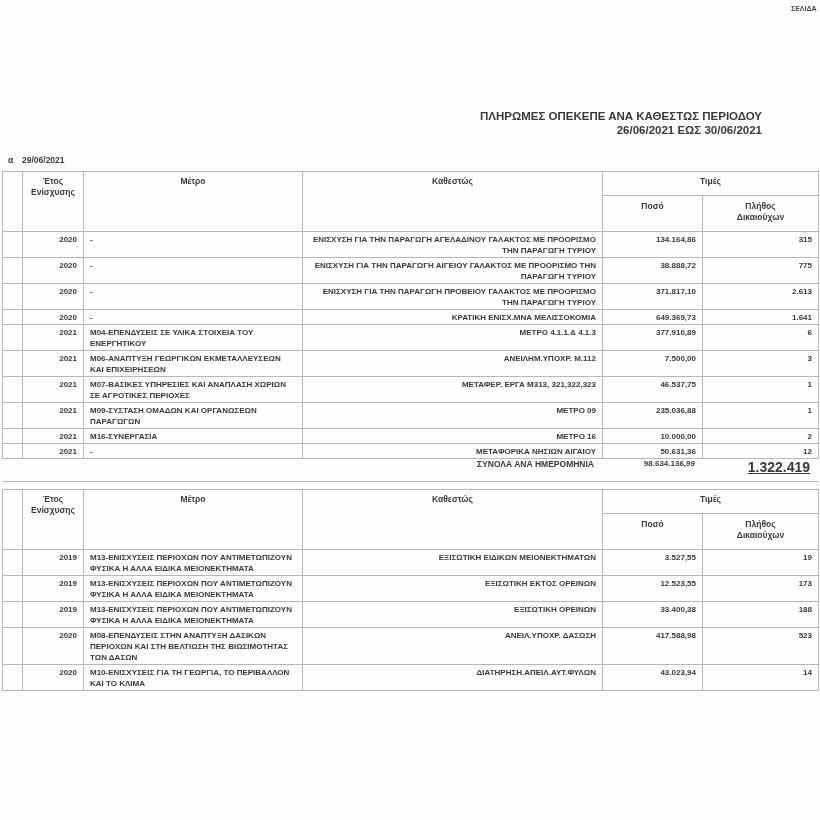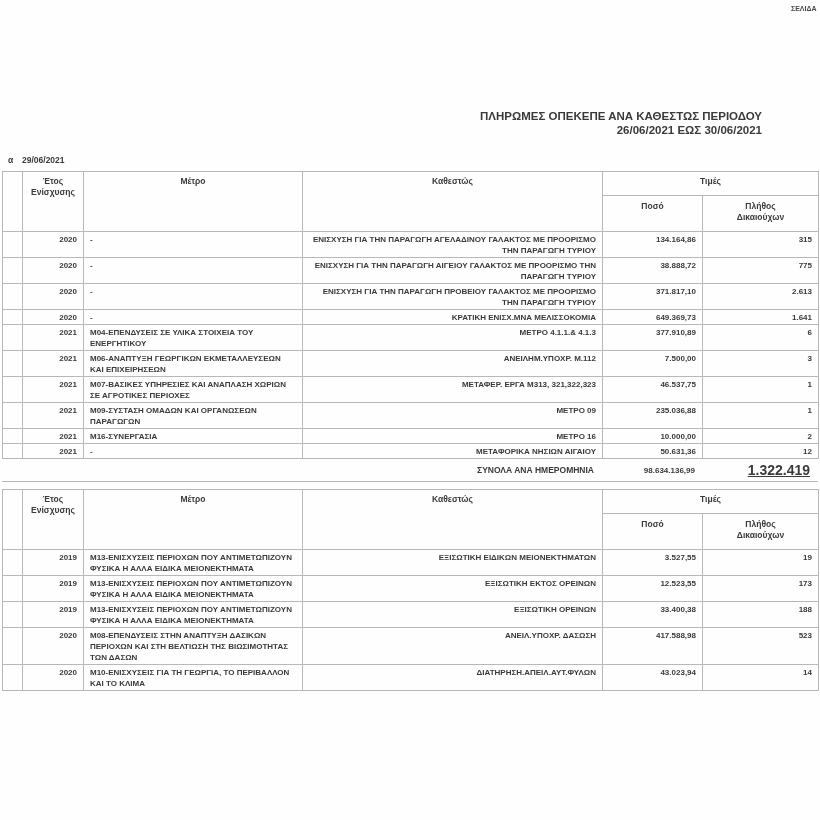--- a/index.html
+++ b/index.html
@@ -41,21 +41,21 @@
     font-size:8px; font-weight:bold; vertical-align:top;
     padding:2px 6px 1px; line-height:11px;
   }
   td.c-year   { text-align:right; padding-right:6px; }
   td.c-measure{ text-align:left;  padding-right:12px; }
   td.c-regime { text-align:right; }
   td.c-amount { text-align:right; padding-right:7px; }
   td.c-count  { text-align:right; padding-right:8px; }
   .totals-row {
     display:flex; margin-left:2px; width:816px; height:22px;
-    align-items:center; border-bottom:1px solid #b8b8b8; font-weight:bold;
+    align-items:flex-start; border-bottom:1px solid #b8b8b8; font-weight:bold;
   }
   .totals-label  { box-sizing:border-box; width:600px; text-align:right; padding-right:8px; font-size:8.5px; }
   .totals-amount { box-sizing:border-box; width:100px; text-align:right; padding-right:7px; font-size:8px; }
   .totals-count  { box-sizing:border-box; width:116px; text-align:right; padding-right:8px; font-size:14px;text-decoration:underline; }
 </style>
 </head>
 <body>
 
 <div class="page">
 

